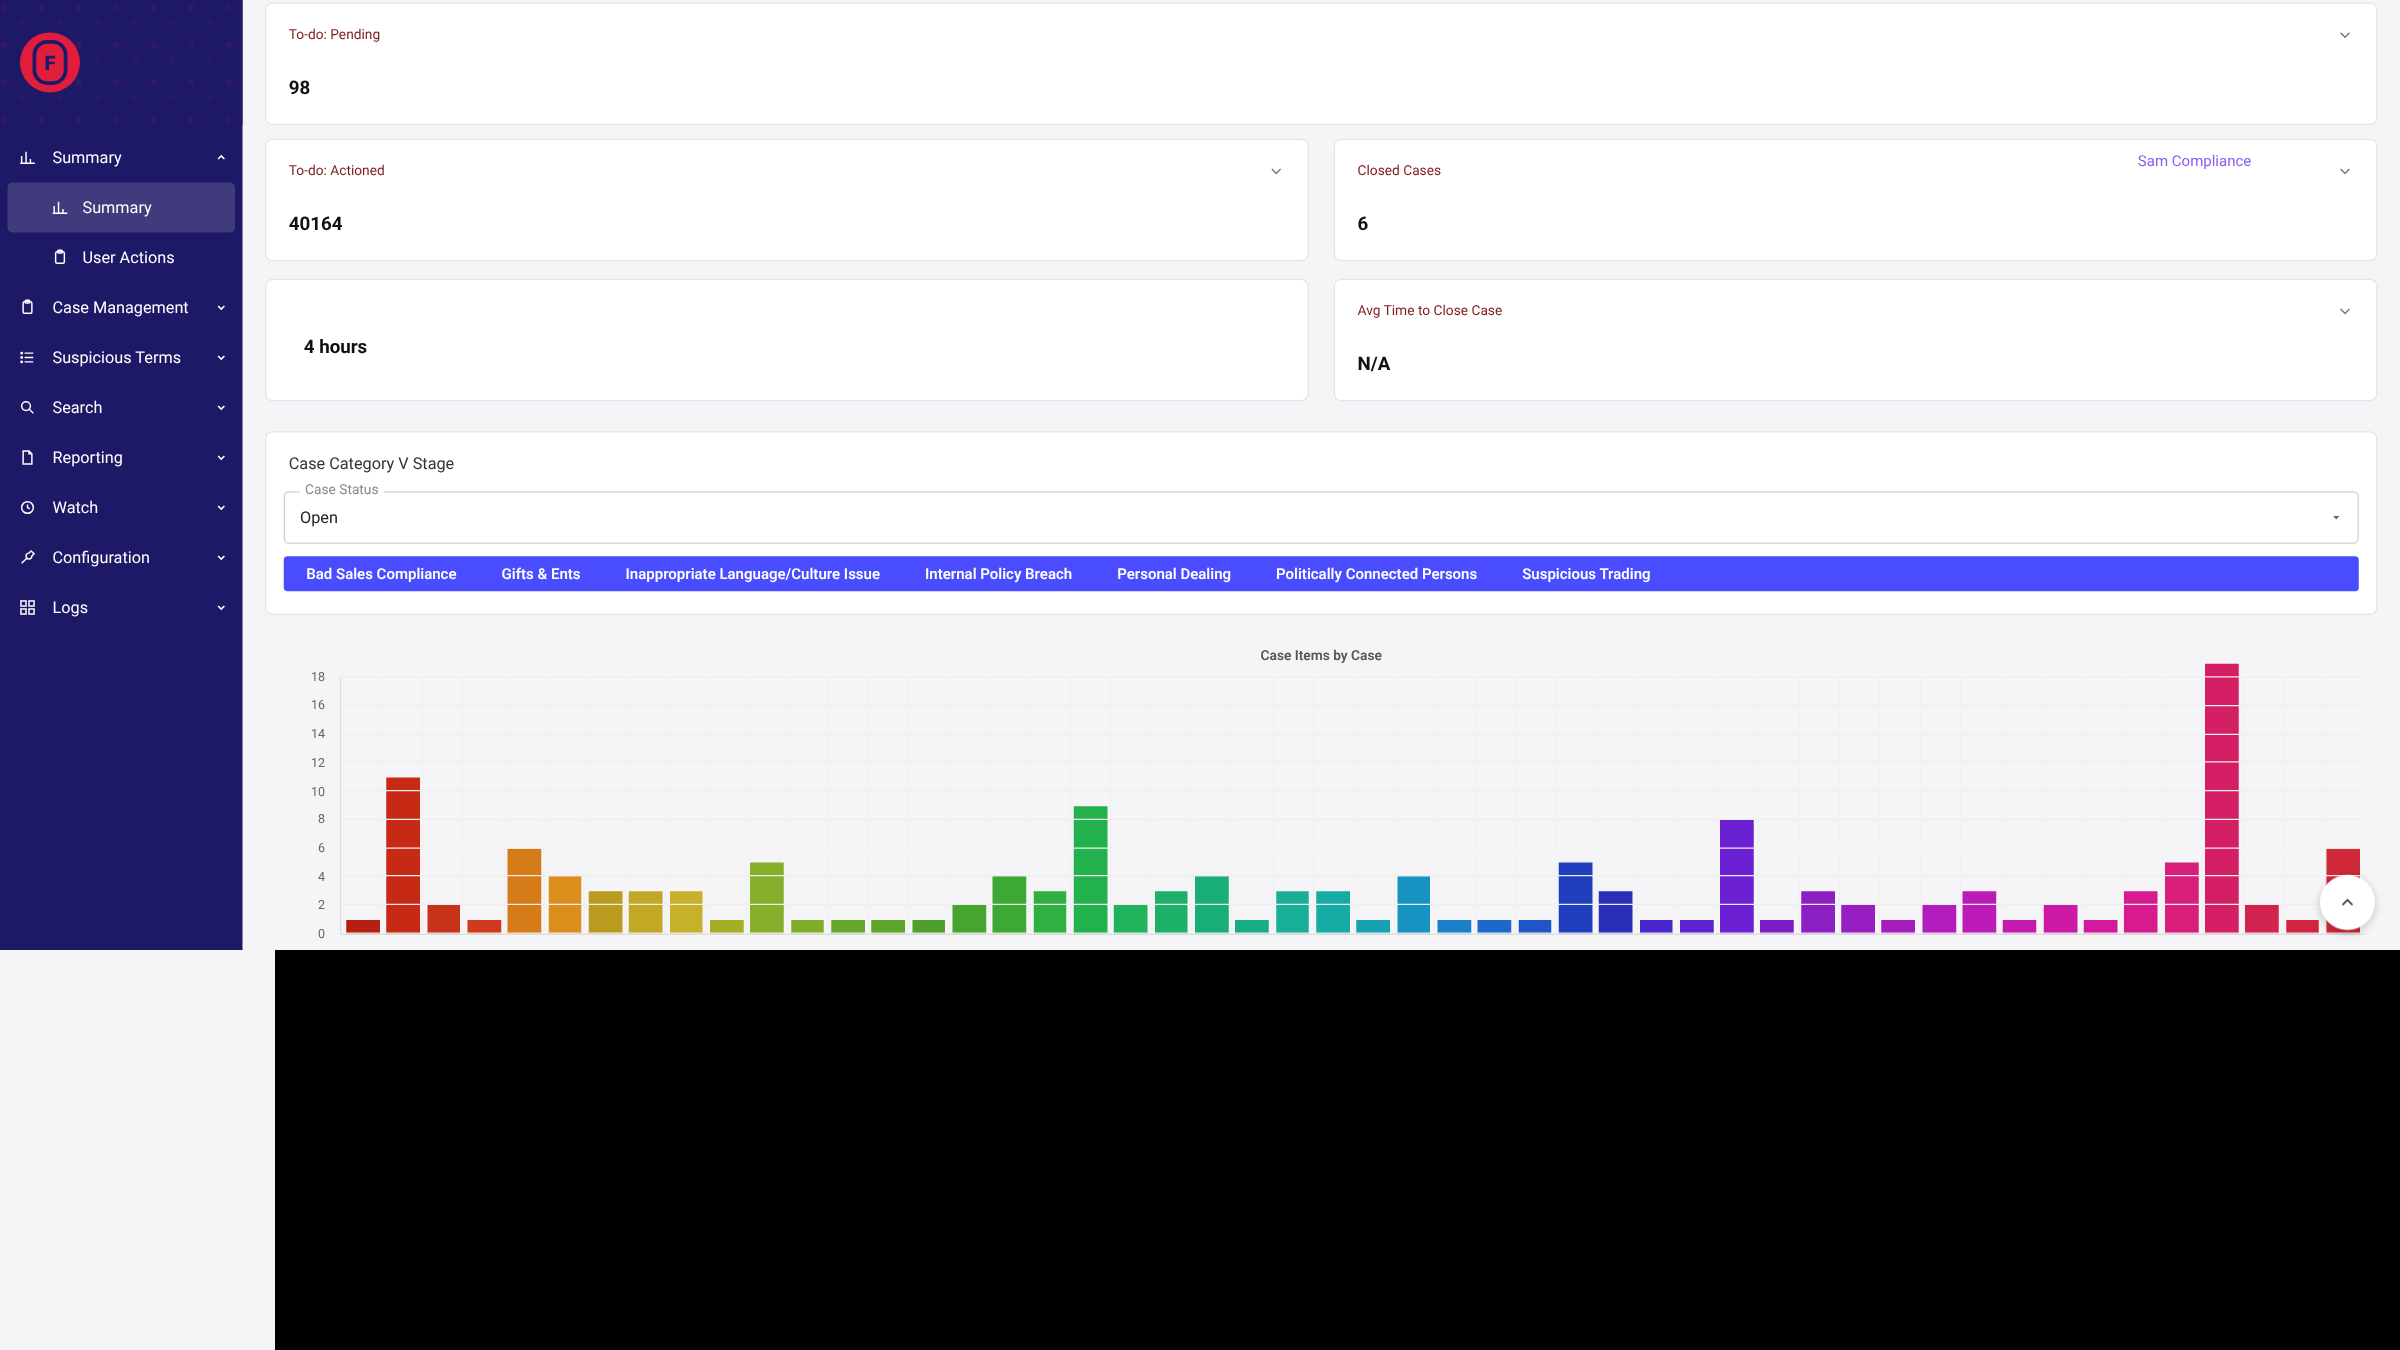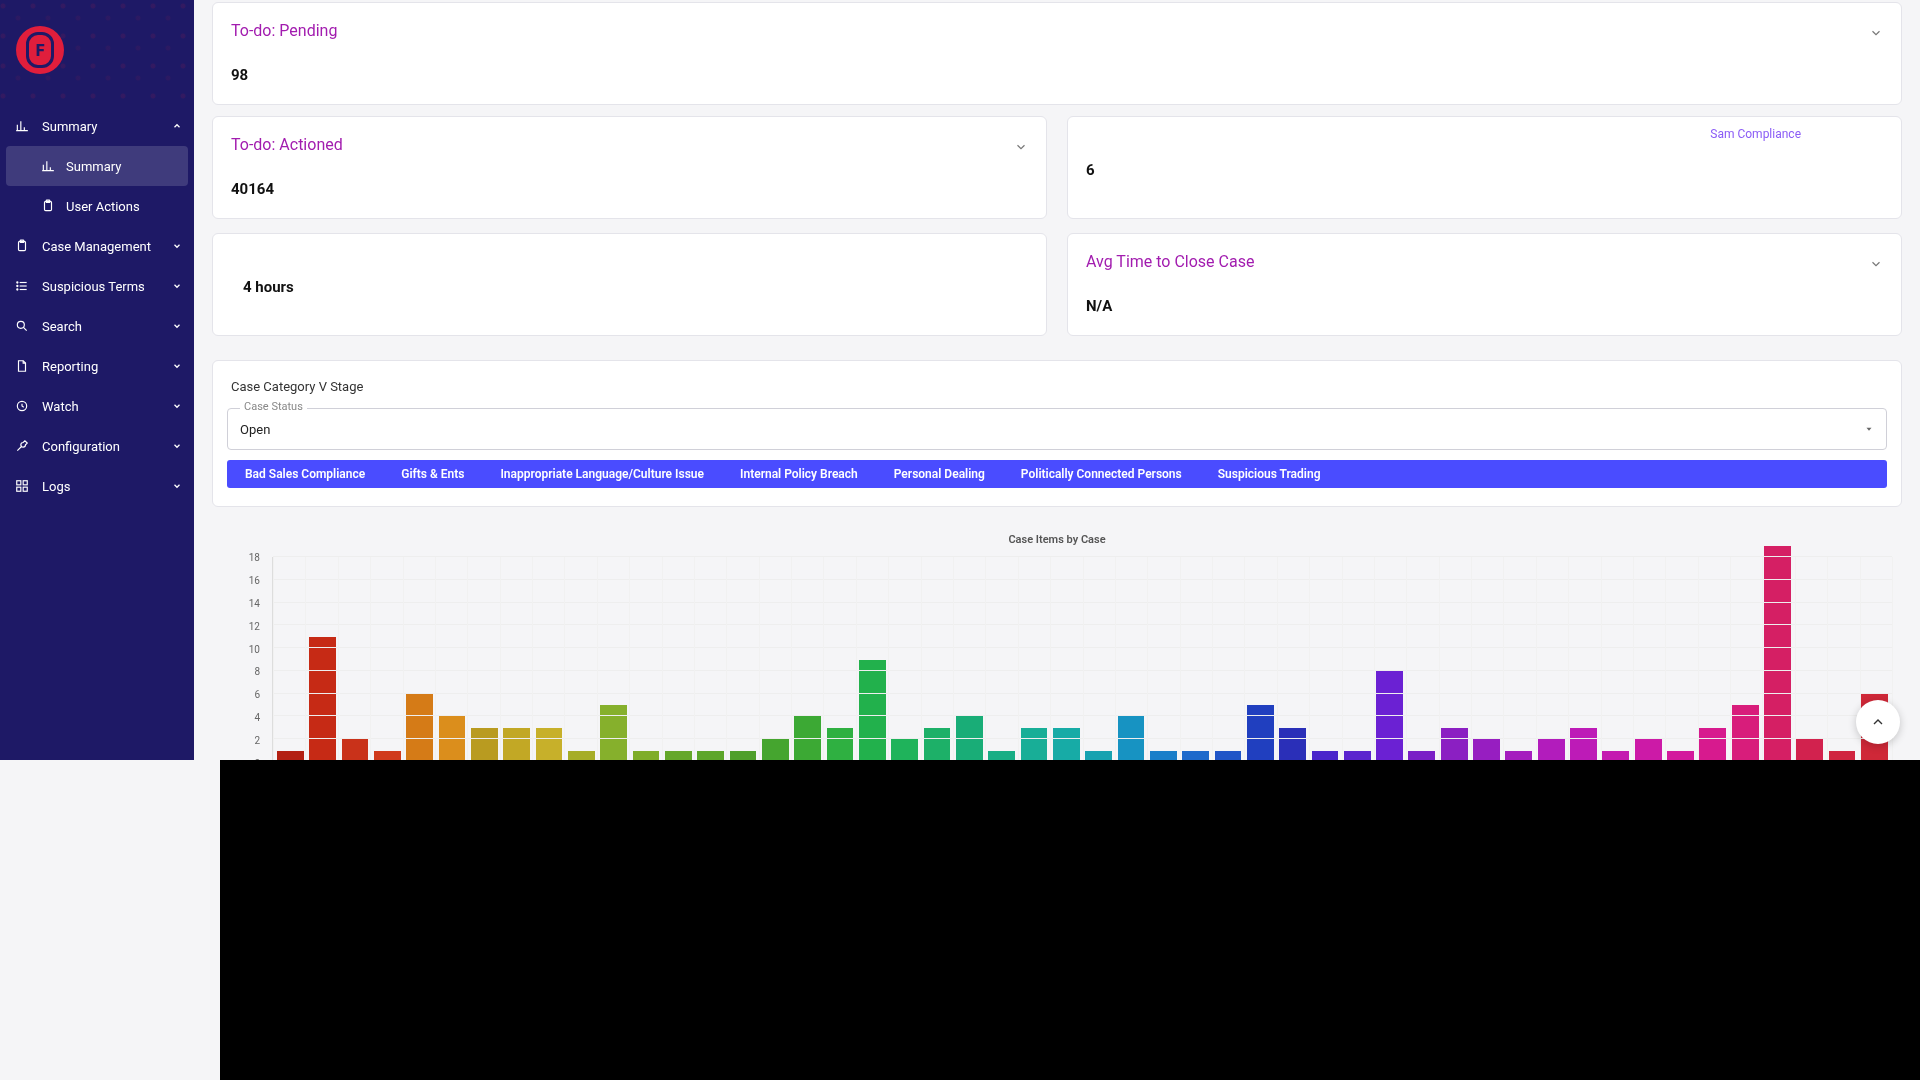--- a/index.html
+++ b/index.html
@@ -22,21 +22,21 @@
     .nav-item .chev { width:10px; height:10px; }
     .sub-item { padding-left: 34px; height:40px; display:flex; align-items:center; font-size:13px; cursor:pointer; margin: 0 6px; border-radius:4px;}
     .sub-item.active { background: rgba(255,255,255,0.15); }
     .sub-item .icon { width:16px; height:16px; margin-right:10px; display:inline-flex; align-items:center; justify-content:center; }
 
     svg { display:block; }
 
     .main { position:absolute; left:194px; top:0; right:0; height:760px; padding:0 18px; overflow:hidden; }
     .row { display:flex; gap:20px; margin-top:2px; }
     .card { background:#fff; border:1px solid #e4e4ea; border-radius:6px; padding:18px 18px 20px; flex:1; position:relative; }
-    .card .title-row { display:flex; align-items:flex-end; font-size:16px; color:#a21caf; }
+    .card .title-row { display:flex; align-items:flex-start; font-size:11px; color:#7f1d1d; }
     .card .chev-d { margin-left:auto; color:#777; }
     .card .value { margin-top:26px; font-weight:700; font-size:15px; color:#111; }
     .card .value.indent { margin-left:12px; }
     .user-pill { position:absolute; right:100px; top:10px; font-size:12px; color:#8b5cf6; }
 
     .panel { background:#fff; border:1px solid #e4e4ea; border-radius:6px; margin-top:24px; padding:14px 14px 18px; }
     .panel-title { font-size:13px; color:#333; padding:4px 2px 14px 4px; }
     .select-wrap { position:relative; border:1px solid #d0d0d8; border-radius:4px; height:42px; display:flex; align-items:center; padding:0 12px; }
     .select-wrap .float-label { position:absolute; top:-9px; left:12px; font-size:11px; background:#fff; padding:0 4px; color:#888; }
     .select-wrap .sel-val { font-size:13px; color:#222; }
@@ -227,20 +227,28 @@
           <span>To-do: Actioned</span>
           <span class="chev-d">
             <svg width="14" height="14" viewBox="0 0 24 24" fill="none" stroke="currentColor" stroke-width="2">
               <polyline points="6 9 12 15 18 9"></polyline>
             </svg>
           </span>
         </div>
       <div class="value">40164</div>
     </div>
     <div class="card">
+      <div class="title-row">
+          <span>Closed Cases</span>
+          <span class="chev-d">
+            <svg width="14" height="14" viewBox="0 0 24 24" fill="none" stroke="currentColor" stroke-width="2">
+              <polyline points="6 9 12 15 18 9"></polyline>
+            </svg>
+          </span>
+        </div>
       <div class="user-pill">Sam Compliance</div>
       <div class="value">6</div>
     </div>
   </div>
 
   <div class="row" style="margin-top:14px;">
     <div class="card">
       <div class="value indent">4 hours</div>
     </div>
     <div class="card">

